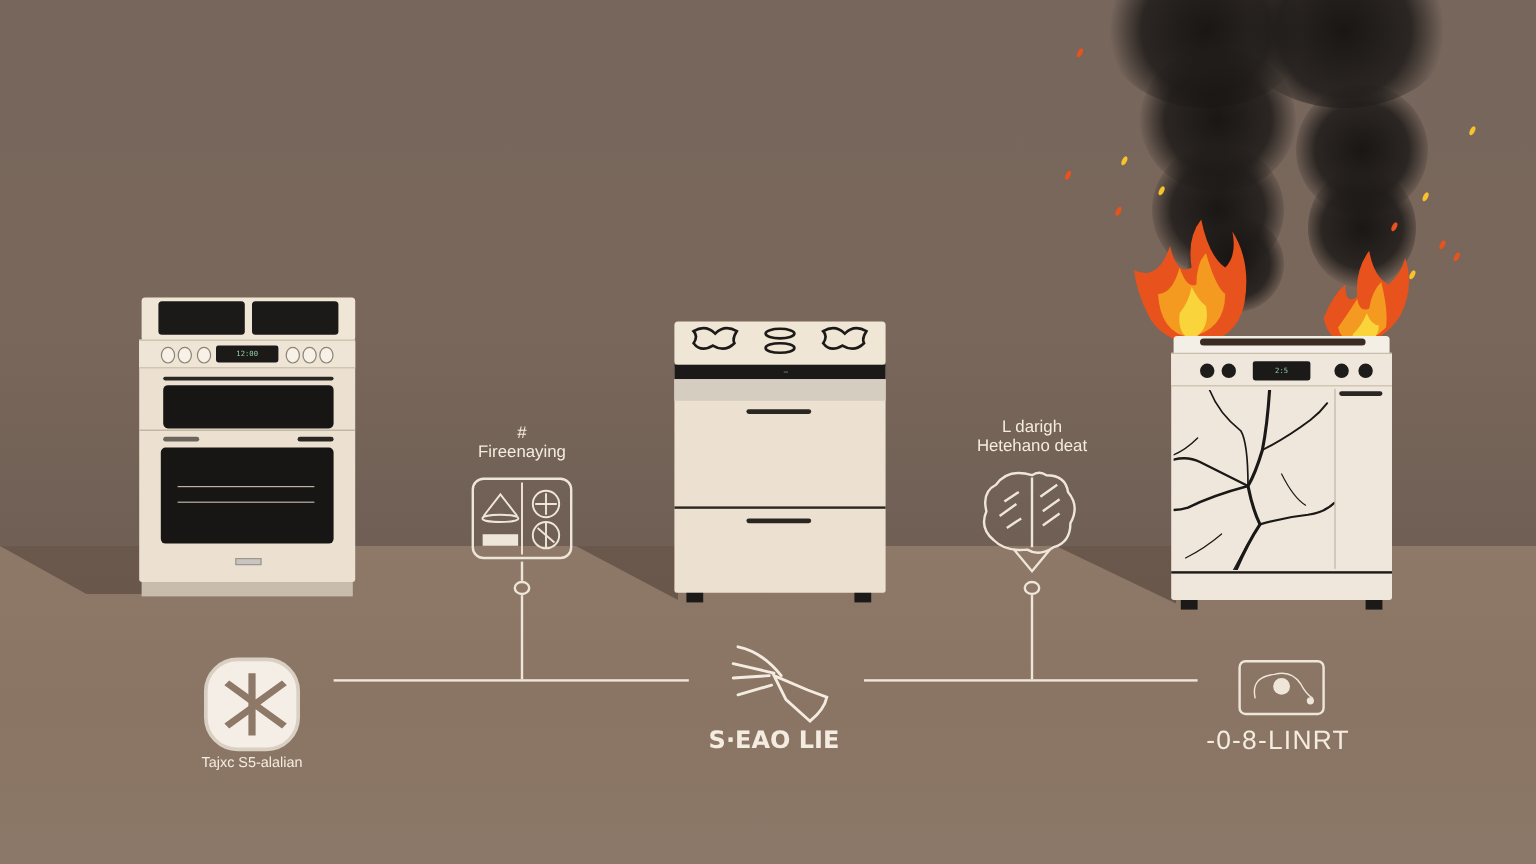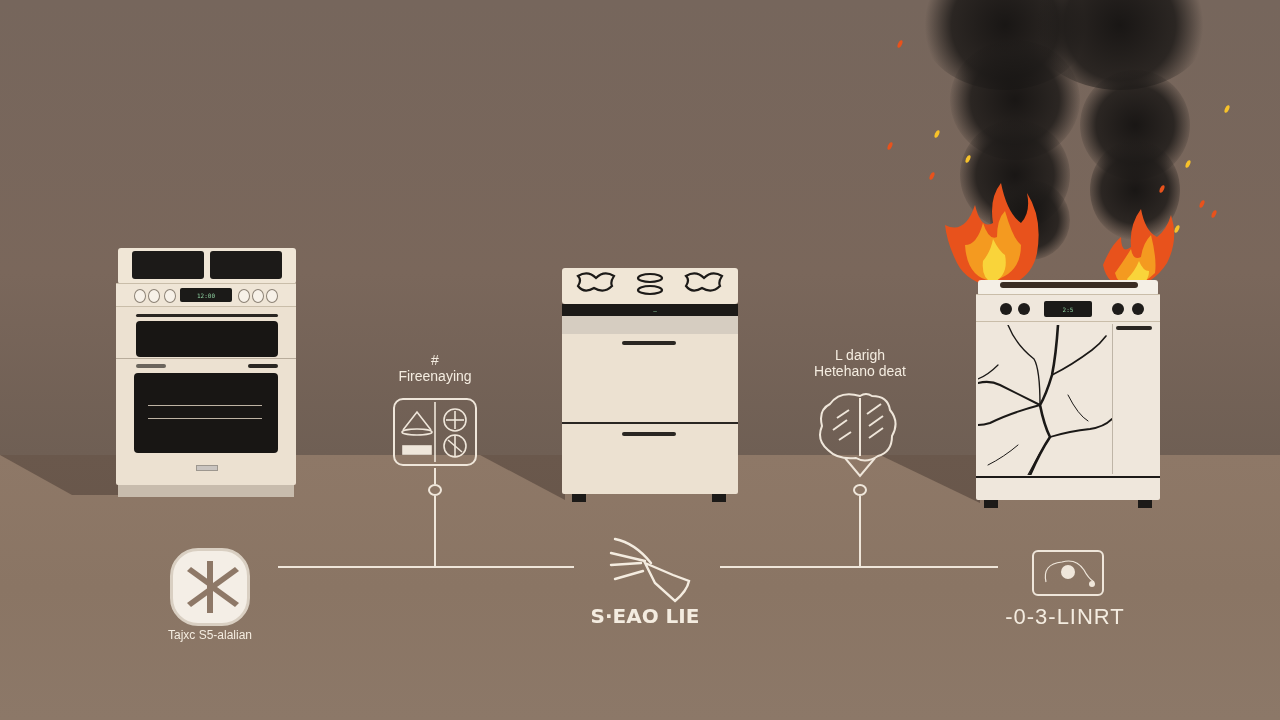--- a/index.html
+++ b/index.html
@@ -220,13 +220,13 @@
 
 <div class="icon-frame" style="left:1032px;top:550px;width:72px;height:46px;border-radius:6px;">
   <svg width="68" height="42" viewBox="0 0 68 42">
     <g fill="none" stroke="#efe6da" stroke-width="1.2">
       <path d="M12 30 q-4 -18 16 -20 q14 -4 22 8 q4 8 10 12"></path>
     </g>
     <circle cx="34" cy="20" r="7" fill="#efe6da"></circle>
     <circle cx="58" cy="32" r="3" fill="#efe6da"></circle>
   </svg>
 </div>
-<div class="label-bottom" style="left:980px;top:604px;width:170px;font-size:22px;font-weight:normal;letter-spacing:1px;">-0-3-LINRT</div>
+<div class="label-bottom" style="left:980px;top:604px;width:170px;font-size:22px;font-weight:normal;letter-spacing:1px;">-0-8-LINRT</div>
 
 </body></html>

